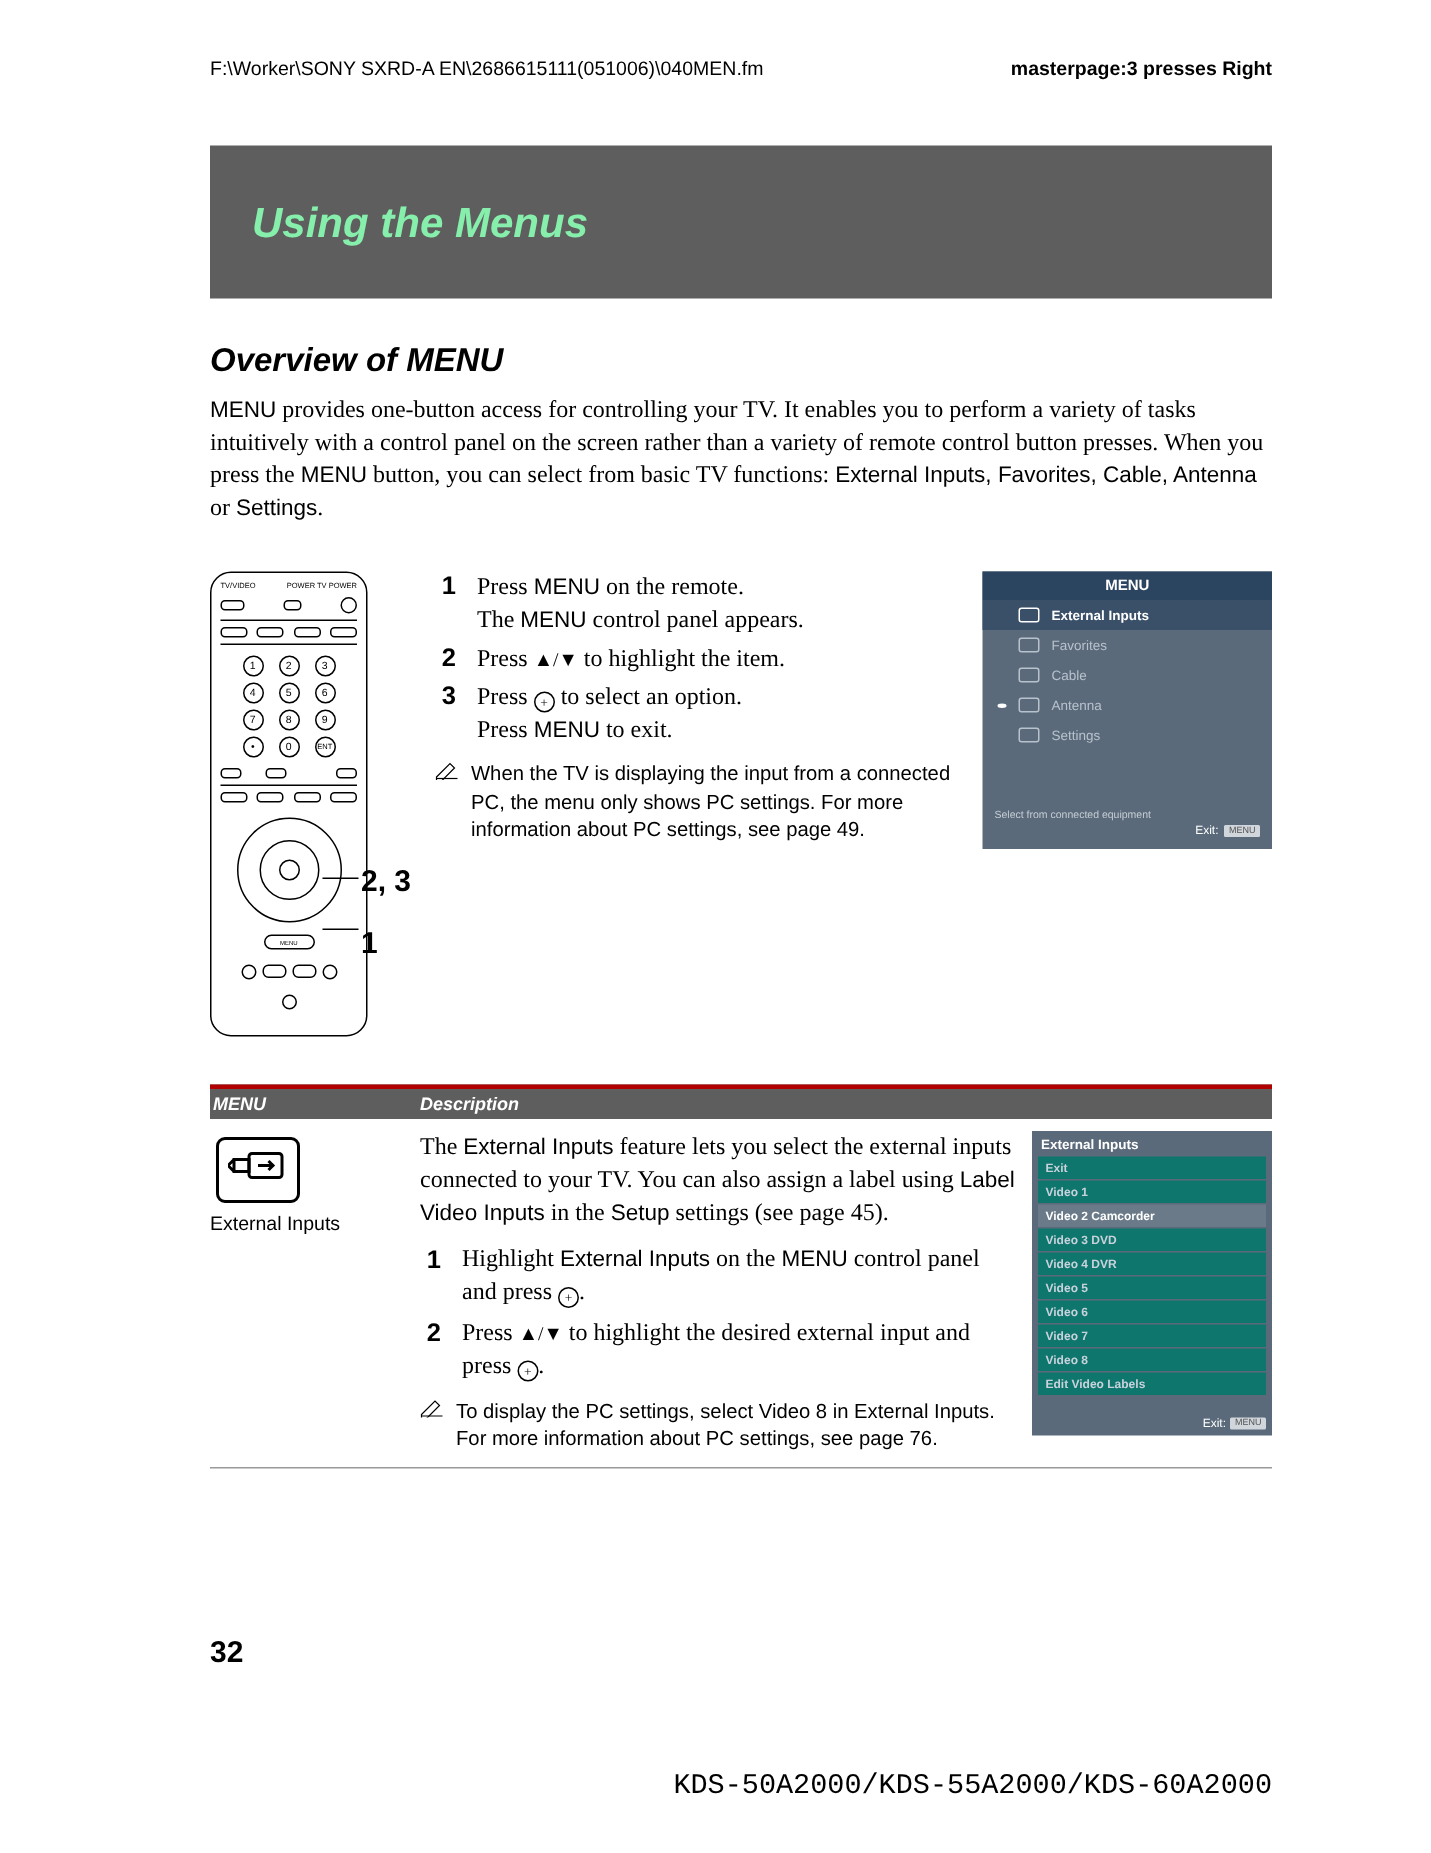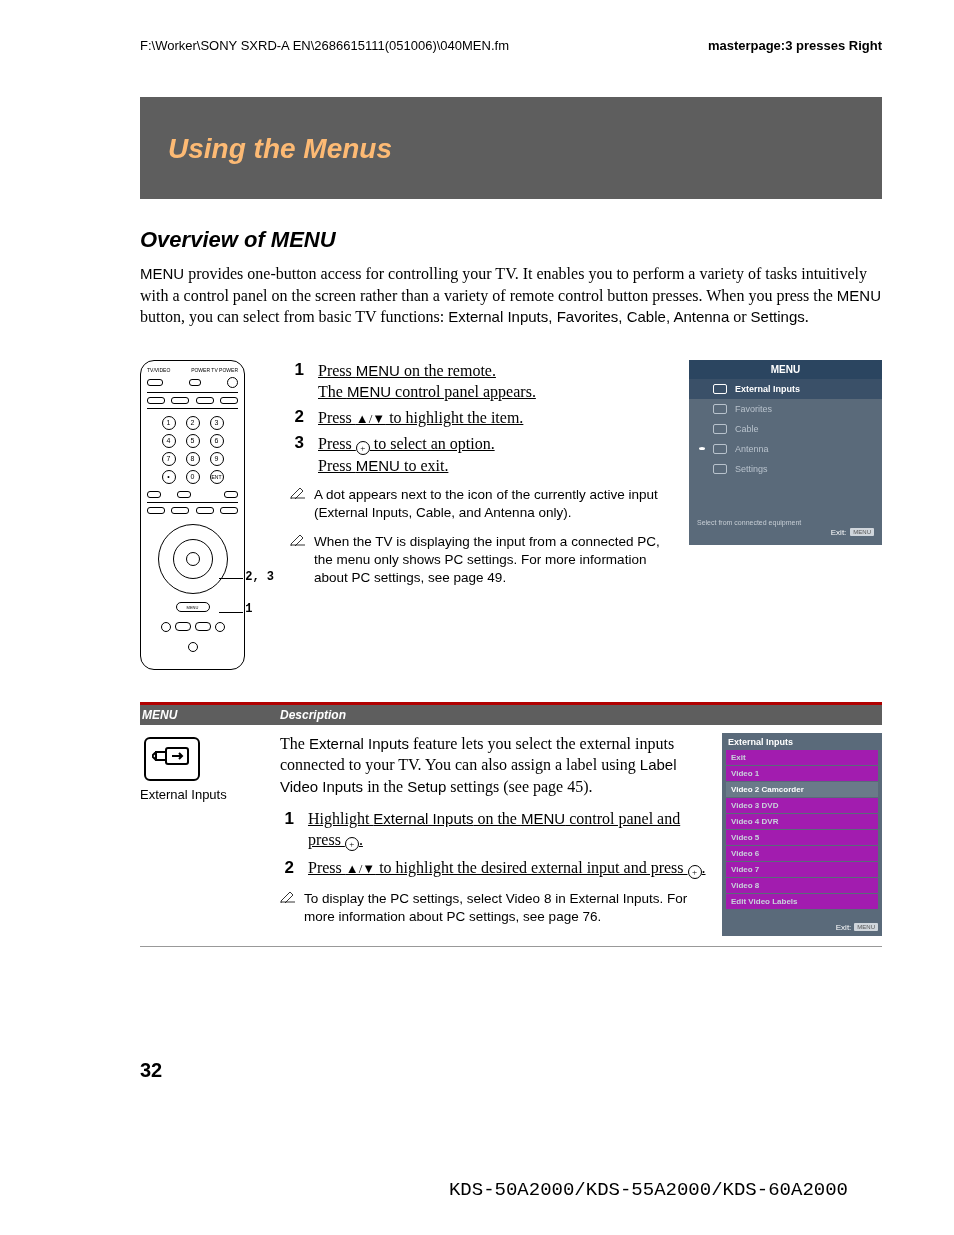--- a/index.html
+++ b/index.html
@@ -7,33 +7,33 @@
     margin: 0;
     font-family: "Times New Roman", Times, serif;
     background: #fff;
     color: #000;
     width: 954px;
     height: 1235px;
     position: relative;
     font-size: 16px;
   }
   .page {
-    padding: 38px 72px 0 140px;
+    padding: 38px 106px 0 140px;
   }
   .hdr-row {
     display: flex;
     justify-content: space-between;
     font-family: Arial, Helvetica, sans-serif;
     font-size: 13px;
     margin-bottom: 44px;
   }
   .hdr-right { font-weight: bold; }
   .banner {
     background: #5e5e5e;
-    color: #fdba74;
+    color: #86efac;
     font-family: Arial, Helvetica, sans-serif;
     font-style: italic;
     font-weight: bold;
     font-size: 28px;
     padding: 36px 0 34px 28px;
     margin-bottom: 28px;
   }
   .section-title {
     font-family: Arial, Helvetica, sans-serif;
     font-style: italic;
@@ -82,26 +82,26 @@
   .row4 .pill{width:18px;}
   .num-grid{display:grid;grid-template-columns:repeat(3,1fr);gap:4px 10px;margin:3px 0;}
   .num{width:14px;height:14px;border:1px solid #000;border-radius:50%;display:flex;align-items:center;justify-content:center;font-size:7px;}
   .dpad-outer{width:70px;height:70px;border:1px solid #000;border-radius:50%;position:relative;margin-top:6px;}
   .dpad-inner{width:40px;height:40px;border:1px solid #000;border-radius:50%;position:absolute;top:14px;left:14px;}
   .dpad-center{width:14px;height:14px;border:1px solid #000;border-radius:50%;position:absolute;top:27px;left:27px;}
   .menu-pill{width:34px;height:10px;border:1px solid #000;border-radius:5px;margin-top:4px;font-size:4px;text-align:center;line-height:9px;}
   .transport{display:flex;gap:4px;margin-top:6px;}
   .tbtn{width:16px;height:9px;border:1px solid #000;border-radius:4px;}
   .tbtn.circ2{width:10px;height:10px;border-radius:50%;}
-  .callouts{position:absolute;right:-2px;top:210px;font-family:Liberation Mono, monospace;font-weight:bold;font-size:12px;}
+  .callouts{position:absolute;right:-2px;top:196px;font-family:Liberation Sans, sans-serif;font-weight:bold;font-size:20px;}
   .call-line{border-top:1px solid #000;position:absolute;}
   .steps-col { flex:1; }
   .step-row{display:flex;gap:14px;margin-bottom:4px;}
   .step-num{font-family:Arial,sans-serif;font-weight:bold;font-size:17px;width:14px;text-align:right;}
-  .step-body{flex:1;line-height:1.35;text-decoration:underline;}
+  .step-body{flex:1;line-height:1.35;}
   .note-row{display:flex;gap:8px;margin-top:10px;font-family:Arial,sans-serif;font-size:13.5px;line-height:1.35;}
   .note-icon{width:16px;flex:0 0 16px;}
   .plusbtn{display:inline-block;width:14px;height:14px;border:1px solid #000;border-radius:50%;font-size:9px;text-align:center;line-height:13px;vertical-align:-2px;}
   .arrow{font-size:13px;}
   .osd-menu{
     width:193px;flex:0 0 193px;
     background:#5a6a7a;
     font-family:Arial,sans-serif;
     color:#fff;
     font-size:9px;
@@ -122,21 +122,21 @@
   }
   .th1{width:140px;padding:3px 0 3px 2px;}
   .th2{padding:3px 0;}
   .table-row{display:flex;gap:10px;border-bottom:1px solid #999;padding-bottom:10px;}
   .tc1{width:130px;flex:0 0 130px;font-family:Arial,sans-serif;font-size:13px;}
   .tc1 .big-icon{width:56px;height:44px;border:2px solid #000;border-radius:6px;margin:4px 0 6px 4px;display:flex;align-items:center;justify-content:center;}
   .tc2{flex:1;line-height:1.35;}
   .tc3{width:160px;flex:0 0 160px;}
   .osd-list{background:#5a6a7a;color:#fff;font-family:Arial,sans-serif;font-size:8px;padding:4px;}
   .osd-list .lh{font-weight:bold;font-size:9px;margin-bottom:3px;padding-left:2px;}
-  .osd-list .li{background:#a21caf;padding:3px 5px;margin-bottom:1px;color:#c9d2db;font-weight:bold;}
+  .osd-list .li{background:#0f766e;padding:3px 5px;margin-bottom:1px;color:#c9d2db;font-weight:bold;}
   .osd-list .li.sel{background:#6a7a89;color:#fff;}
   .osd-list .exitr{display:flex;justify-content:flex-end;gap:3px;margin-top:14px;font-size:8px;align-items:center;}
   .page-num{font-family:Arial,sans-serif;font-weight:bold;font-size:20px;margin-top:112px;}
   .footer{
     position:absolute;bottom:34px;left:0;right:106px;
     text-align:right;font-family:Liberation Mono, monospace;font-size:19px;
   }
   svg.pen{width:16px;height:12px;}
   svg.input-ic{width:40px;height:30px;}
 </style>
@@ -247,27 +247,20 @@
         <div class="step-body">
           <span>Press </span><span class="plusbtn">+</span><span> to select an option.</span><br>
           <span>Press </span><span class="sans">MENU</span><span> to exit.</span>
         </div>
       </div>
       <div class="note-row">
         <div class="note-icon"><svg class="pen" viewBox="0 0 16 12">
               <path d="M1 10 L10 1 L13 4 L4 13 L1 13 Z" fill="none" stroke="#000" stroke-width="0.8"></path>
               <path d="M1 11 L15 11" stroke="#000" stroke-width="0.8"></path>
             </svg></div>
-        <div>A dot appears next to the icon of the currently active input (External Inputs, Cable, and Antenna only).</div>
-      </div>
-      <div class="note-row">
-        <div class="note-icon"><svg class="pen" viewBox="0 0 16 12">
-              <path d="M1 10 L10 1 L13 4 L4 13 L1 13 Z" fill="none" stroke="#000" stroke-width="0.8"></path>
-              <path d="M1 11 L15 11" stroke="#000" stroke-width="0.8"></path>
-            </svg></div>
         <div>When the TV is displaying the input from a connected PC, the menu only shows PC settings. For more information about PC settings, see page 49.</div>
       </div>
     </div>
 
     <div class="osd-menu">
       <div class="osd-title">MENU</div>
       <div id="osd-items">
           <div class="osd-item active">
             <span style="width: 6px; display: inline-block;"></span>
             <span class="ic"></span>

